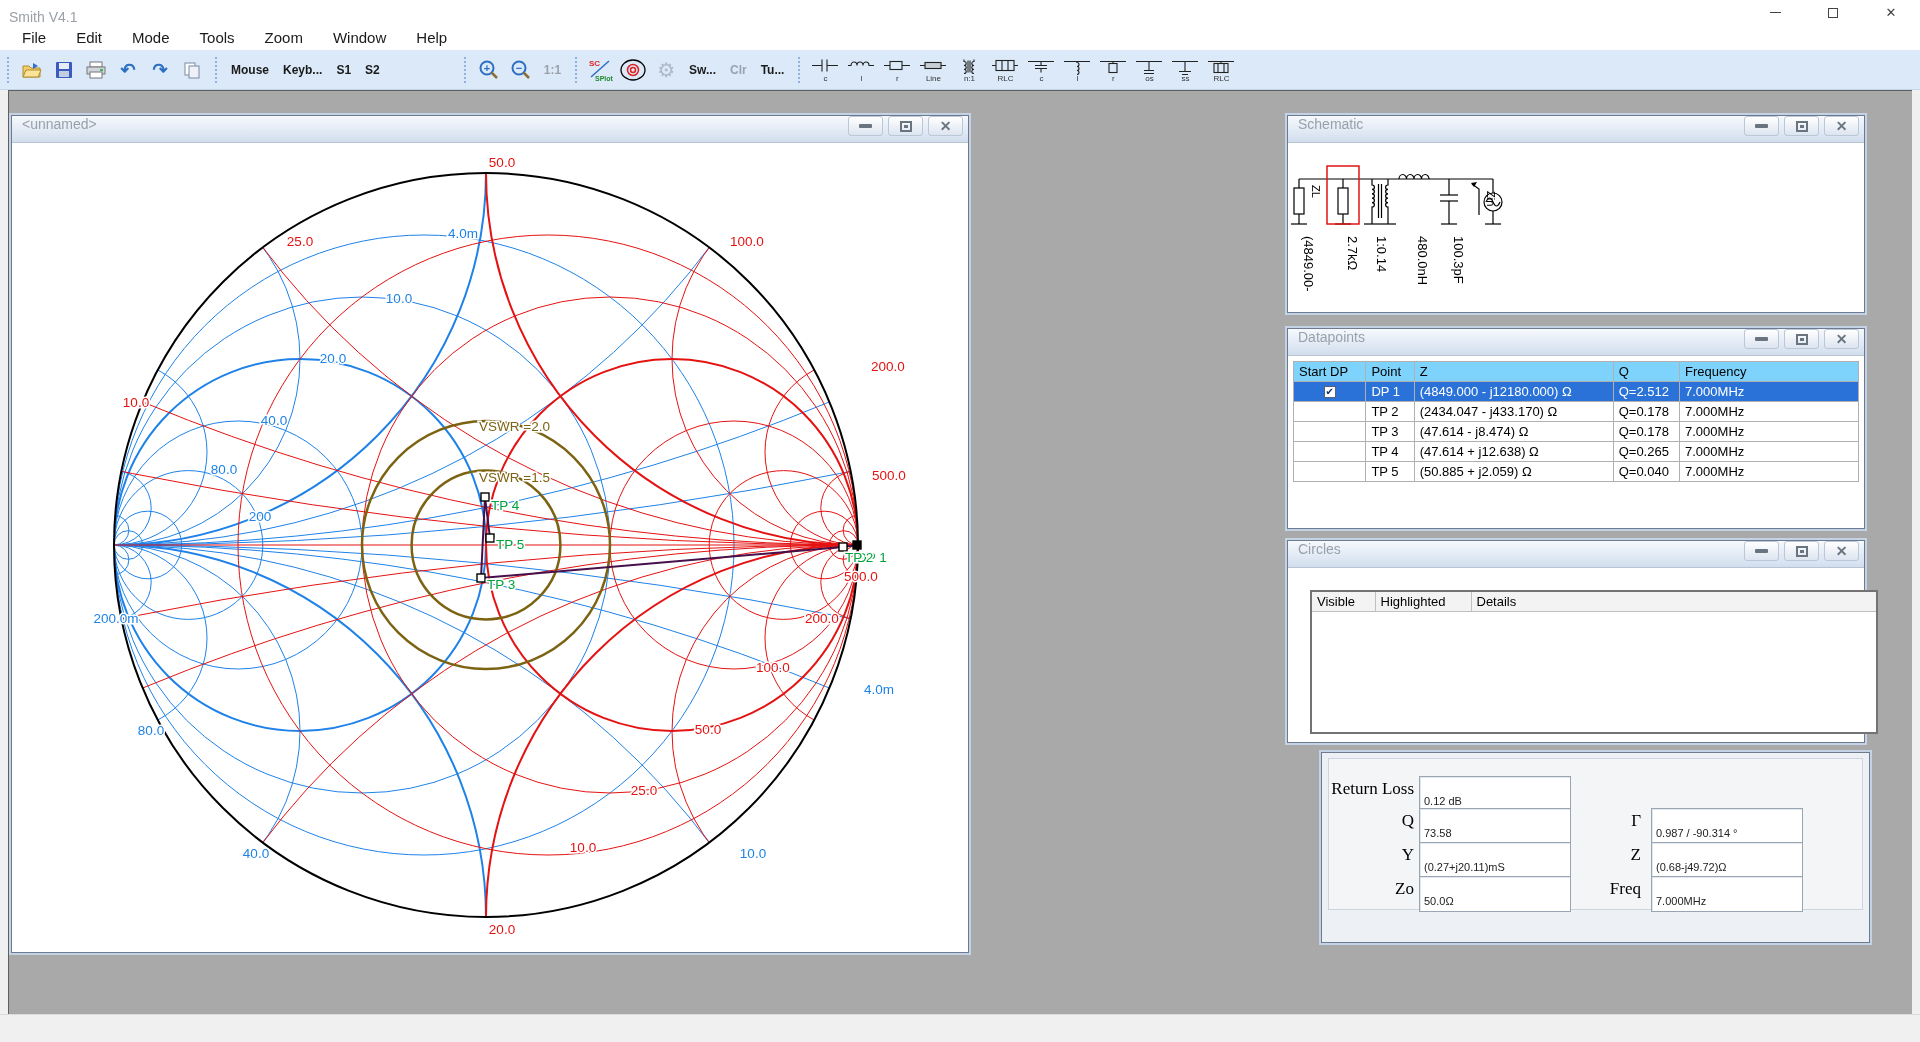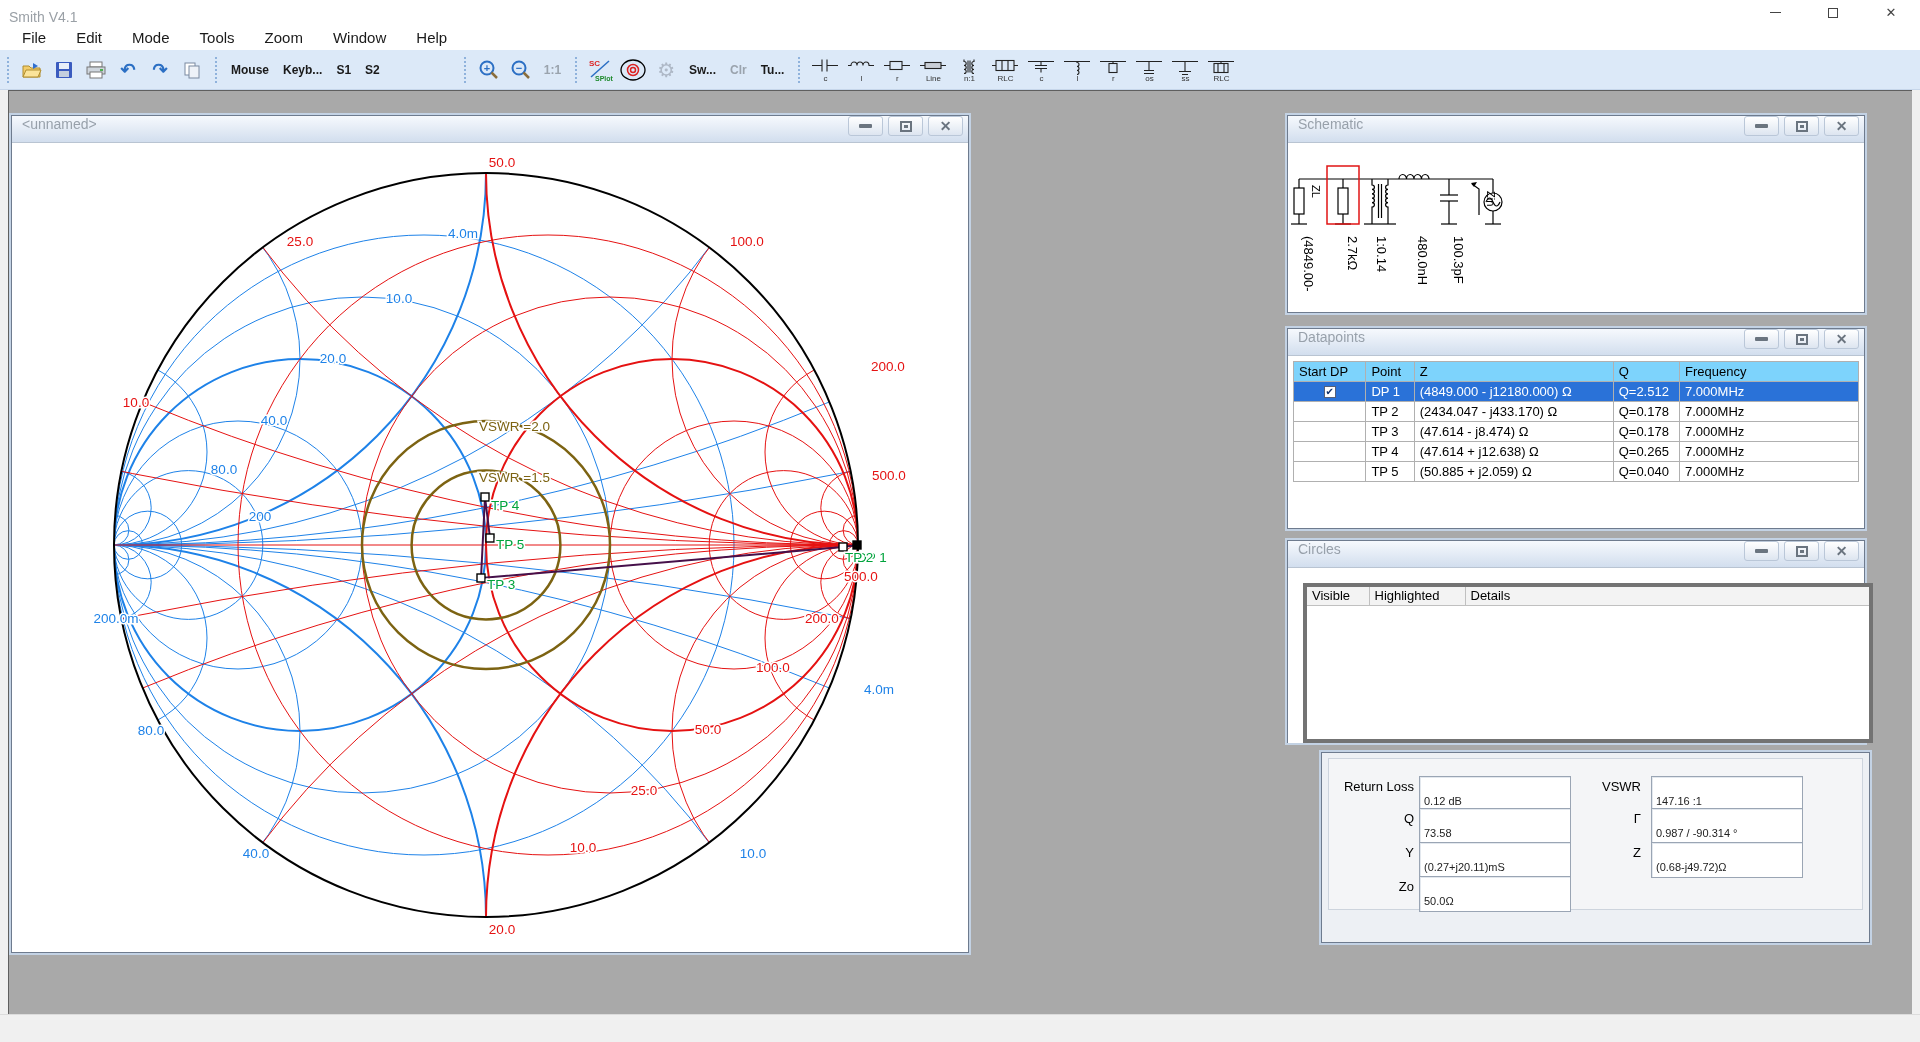--- a/index.html
+++ b/index.html
@@ -62,29 +62,29 @@
   
   .dp-table { border-collapse:collapse; margin:5px; width:566px; font-size:13px; table-layout:fixed; }
   .dp-table th, .dp-table td { border:1px solid #b0b0b0; padding:1px 5px; height:20px; white-space:nowrap; overflow:hidden; }
   .dp-table th { background:#7dd3fc; font-weight:normal; text-align:left; }
   .dp-table { border:1px solid #707070; }
   tr.sel td { background:#2a72d8; color:#fff; }
   .cb { width:12px; height:12px; border:1px solid #55607a; background:#fff; margin:0 auto; display:flex; align-items:center; justify-content:center; font-size:10px; color:#10306b; line-height:1; }
   tr.sel .cb { color:#10306b; }
 
   
-  .ci-table { border-collapse:collapse; margin:15px; width:566px; font-size:13px; table-layout:fixed; border:4px solid #737373; height:160px;}
+  .ci-table { border-collapse:collapse; margin:22px; width:566px; font-size:13px; table-layout:fixed; border:2px solid #737373; height:144px;}
   .ci-table th { background:#f3f3f3; font-weight:normal; text-align:left; border-right:1px solid #c0c0c0; border-bottom:1px solid #c0c0c0; padding:1px 5px; height:20px; }
   .ci-table td { background:#fff; }
 
   
   #cursor-client { position:relative; width:547px; height:162px; background:#edf0f4; }
   .cursor-panel { position:absolute; left:6px; top:5px; width:535px; height:152px; background:#f4f5f7; border:1px solid #cdd4dd; }
   .cfield { position:absolute; display:flex; align-items:center; }
-  .clabel { font-size:13px; color:#000; text-align:right; display:block; }
+  .clabel { font-size:17px; color:#000; text-align:right; display:block;font-family:Liberation Serif, serif; }
   .cvalue { height:19px; background:#fff; border:1px solid #9aa5b4; box-shadow:inset 1px 1px 0 #e3e8ee; font-size:11px; color:#222; padding:17px 4px; width:152px; line-height:15px; white-space:nowrap; overflow:hidden; }
 </style>
 </head>
 <body>
 
 <div class="titlebar">
   <span class="app-title">Smith V4.1</span>
   <div class="app-controls">
     <span class="abtn">
         <span class="a-min"></span>
@@ -572,31 +572,31 @@
             <span class="cvalue" style="position: absolute; left: 90px; top: 0px;">73.58</span>
           </div>
           <div class="cfield" style="top: 83px; left: 0px; width: 535px; height: 22px;">
             <span class="clabel" style="position: absolute; right: 450px; top: 3px;">Y</span>
             <span class="cvalue" style="position: absolute; left: 90px; top: 0px;">(0.27+j20.11)mS</span>
           </div>
           <div class="cfield" style="top: 117px; left: 0px; width: 535px; height: 22px;">
             <span class="clabel" style="position: absolute; right: 450px; top: 3px;">Zo</span>
             <span class="cvalue" style="position: absolute; left: 90px; top: 0px;">50.0Ω</span>
           </div>
-          <div class="cfield" style="top: 17px; left: 0px; width: 535px; height: 22px;">
-            <span class="clabel" style="position: absolute; right: 223px; top: 3px;">VSWR</span>
-            <span class="cvalue" style="position: absolute; left: 322px; top: 0px;">147.16 :1</span>
-          </div>
           <div class="cfield" style="top: 49px; left: 0px; width: 535px; height: 22px;">
             <span class="clabel" style="position: absolute; right: 223px; top: 3px;">Γ</span>
             <span class="cvalue" style="position: absolute; left: 322px; top: 0px;">0.987 / -90.314 °</span>
           </div>
           <div class="cfield" style="top: 83px; left: 0px; width: 535px; height: 22px;">
             <span class="clabel" style="position: absolute; right: 223px; top: 3px;">Z</span>
             <span class="cvalue" style="position: absolute; left: 322px; top: 0px;">(0.68-j49.72)Ω</span>
           </div>
+          <div class="cfield" style="top: 117px; left: 0px; width: 535px; height: 22px;">
+            <span class="clabel" style="position: absolute; right: 223px; top: 3px;">Freq</span>
+            <span class="cvalue" style="position: absolute; left: 322px; top: 0px;">7.000MHz</span>
+          </div>
         </div>
     </div>
   </section>
 
 </div>
 
 <div class="statusbar"></div>
 
 </body></html>

